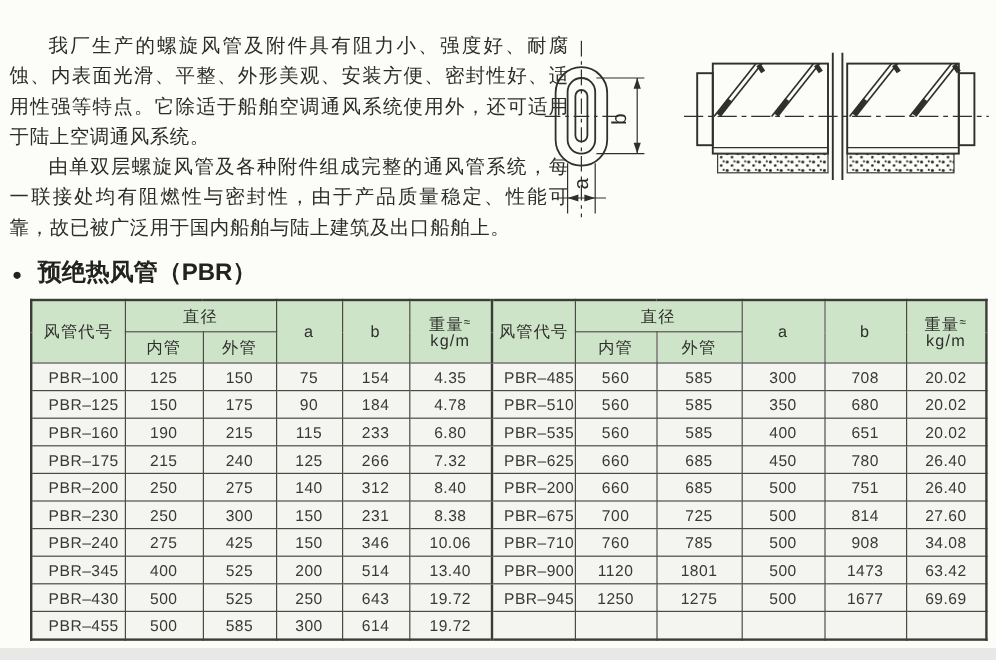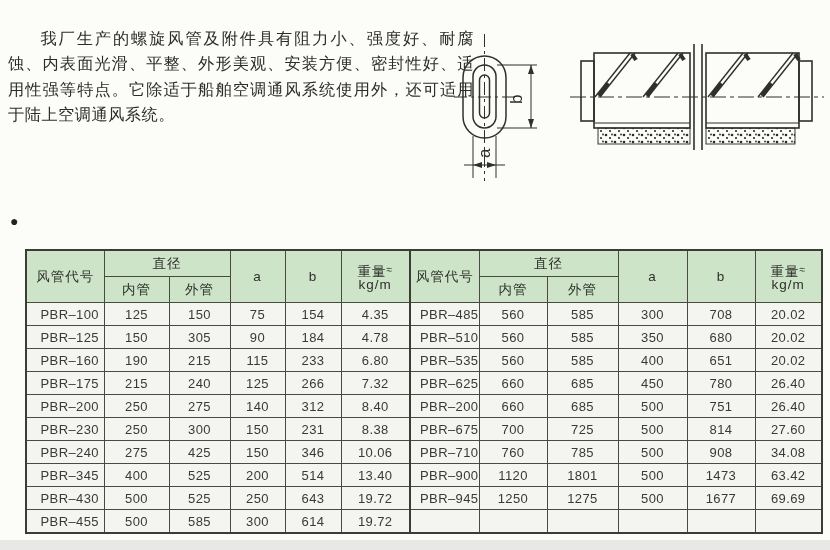--- a/index.html
+++ b/index.html
@@ -48,20 +48,21 @@
   th.weight .approx { font-size:10px; vertical-align:3px; }
   th.ab { font-size:14px; letter-spacing:0; }
 </style>
 </head>
 <body>
 
 <div class="page">
 
   <div class="intro">
     <p>我厂生产的螺旋风管及附件具有阻力小、强度好、耐腐蚀、内表面光滑、平整、外形美观、安装方便、密封性好、适用性强等特点。它除适于船舶空调通风系统使用外，还可适用于陆上空调通风系统。</p>
+    <p>由单双层螺旋风管及各种附件组成完整的通风管系统，每一联接处均有阻燃性与密封性，由于产品质量稳定、性能可靠，故已被广泛用于国内船舶与陆上建筑及出口船舶上。</p>
   </div>
 
   <svg class="oval-svg" width="118" height="188" viewBox="0 0 118 188">
     <g fill="none" stroke="#2f2f2b" stroke-width="1.5">
       <rect x="20" y="38" width="43" height="82" rx="21.5" ry="21.5"></rect>
       <rect x="30" y="47" width="23" height="63" rx="11.5" ry="11.5"></rect>
       <rect x="36.5" y="57" width="10" height="43" rx="5" ry="5"></rect>
     </g>
     <g stroke="#2f2f2b" stroke-width="1">
       <line x1="41.5" y1="16" x2="41.5" y2="163" stroke-dasharray="13 4 3 4"></line>
@@ -133,20 +134,21 @@
     <g stroke="#3a3a34" stroke-width="1">
       <rect x="30" y="100" width="92" height="16" fill="url(#speck)"></rect>
       <rect x="138" y="100" width="89" height="16" fill="url(#speck)"></rect>
     </g>
 
     <line x1="2" y1="69" x2="256" y2="69" stroke="#2f2f2b" stroke-width="1.1" stroke-dasharray="16 4 4 4"></line>
   </svg>
 
   <div class="section-title">
     <span class="bullet">●</span>
+    <span>预绝热风管（PBR）</span>
   </div>
 
   <table class="spec">
     <colgroup>
       <col style="width:78px">
         <col style="width:65px">
         <col style="width:61px">
       <col style="width:55px">
         <col style="width:56px">
         <col style="width:69px">
@@ -194,21 +196,21 @@
         <td class="code h2s">PBR–485</td>
           <td>560</td>
           <td>585</td>
           <td>300</td>
           <td>708</td>
           <td>20.02</td>
       </tr>
       <tr>
         <td class="code">PBR–125</td>
           <td>150</td>
-          <td>305</td>
+          <td>175</td>
           <td>90</td>
           <td>184</td>
           <td>4.78</td>
         <td class="code h2s">PBR–510</td>
           <td>560</td>
           <td>585</td>
           <td>350</td>
           <td>680</td>
           <td>20.02</td>
       </tr>

